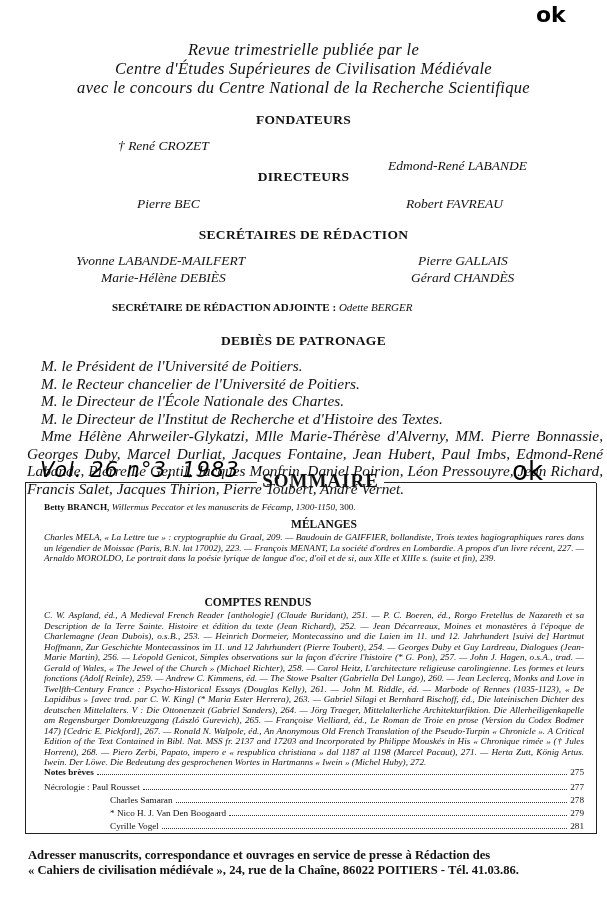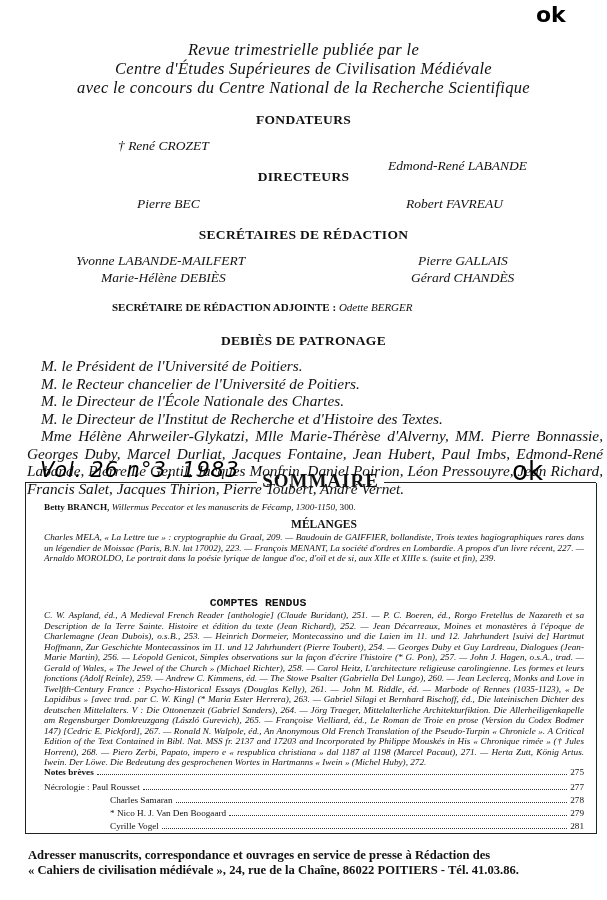--- a/index.html
+++ b/index.html
@@ -73,21 +73,21 @@
 
 <div class="abs small" style="left:44px; top:502px; width:540px;">
   <span class="b">Betty BRANCH,</span>
   <span class="it">Willermus Peccator et les manuscrits de Fécamp, 1300-1150,</span>
   <span>300.</span>
 </div>
 
 <div class="abs subhead" style="left:25px; width:598px; top:518px;">MÉLANGES</div>
 <div class="abs small it" style="left:44px; top:532px; width:540px;">Charles MELA, « La Lettre tue » : cryptographie du Graal, 209. — Baudouin de GAIFFIER, bollandiste, Trois textes hagiographiques rares dans un légendier de Moissac (Paris, B.N. lat 17002), 223. — François MENANT, La société d'ordres en Lombardie. A propos d'un livre récent, 227. — Arnaldo MOROLDO, Le portrait dans la poésie lyrique de langue d'oc, d'oïl et de si, aux XIIe et XIIIe s. (suite et fin), 239.</div>
 
-<div class="abs subhead" style="left:25px; width:466px; top:596px;font-family:Liberation Mono, monospace;">COMPTES RENDUS</div>
+<div class="abs subhead" style="left:25px; width:466px; top:596px;">COMPTES RENDUS</div>
 <div class="abs small it" style="left:44px; top:610px; width:540px;">C. W. Aspland, éd., A Medieval French Reader [anthologie] (Claude Buridant), 251. — P. C. Boeren, éd., Rorgo Fretellus de Nazareth et sa Description de la Terre Sainte. Histoire et édition du texte (Jean Richard), 252. — Jean Décarreaux, Moines et monastères à l'époque de Charlemagne (Jean Dubois), o.s.B., 253. — Heinrich Dormeier, Montecassino und die Laien im 11. und 12. Jahrhundert [suivi de] Hartmut Hoffmann, Zur Geschichte Montecassinos im 11. und 12 Jahrhundert (Pierre Toubert), 254. — Georges Duby et Guy Lardreau, Dialogues (Jean-Marie Martin), 256. — Léopold Genicot, Simples observations sur la façon d'écrire l'histoire (* G. Pon), 257. — John J. Hagen, o.s.A., trad. — Gerald of Wales, « The Jewel of the Church » (Michael Richter), 258. — Carol Heitz, L'architecture religieuse carolingienne. Les formes et leurs fonctions (Adolf Reinle), 259. — Andrew C. Kimmens, éd. — The Stowe Psalter (Gabriella Del Lungo), 260. — Jean Leclercq, Monks and Love in Twelfth-Century France : Psycho-Historical Essays (Douglas Kelly), 261. — John M. Riddle, éd. — Marbode of Rennes (1035-1123), « De Lapidibus » [avec trad. par C. W. King] (* Maria Ester Herrera), 263. — Gabriel Silagi et Bernhard Bischoff, éd., Die lateinischen Dichter des deutschen Mittelalters. V : Die Ottonenzeit (Gabriel Sanders), 264. — Jörg Traeger, Mittelalterliche Architekturfiktion. Die Allerheiligenkapelle am Regensburger Domkreuzgang (László Gurevich), 265. — Françoise Vielliard, éd., Le Roman de Troie en prose (Version du Codex Bodmer 147) [Cedric E. Pickford], 267. — Ronald N. Walpole, éd., An Anonymous Old French Translation of the Pseudo-Turpin « Chronicle ». A Critical Edition of the Text Contained in Bibl. Nat. MSS fr. 2137 and 17203 and Incorporated by Philippe Mouskés in His « Chronique rimée » († Jules Horrent), 268. — Piero Zerbi, Papato, impero e « respublica christiana » dal 1187 al 1198 (Marcel Pacaut), 271. — Herta Zutt, König Artus. Iwein. Der Löwe. Die Bedeutung des gesprochenen Wortes in Hartmanns « Iwein » (Michel Huby), 272.</div>
 
 <div class="toc-row" style="left:44px; top:767px; width:540px;">
   <span class="b">Notes brèves</span>
   <span class="dots"></span>
   <span>275</span>
 </div>
 <div class="toc-row" style="left:44px; top:782px; width:540px;">
   <span>Nécrologie : Paul Rousset</span>
   <span class="dots"></span>

